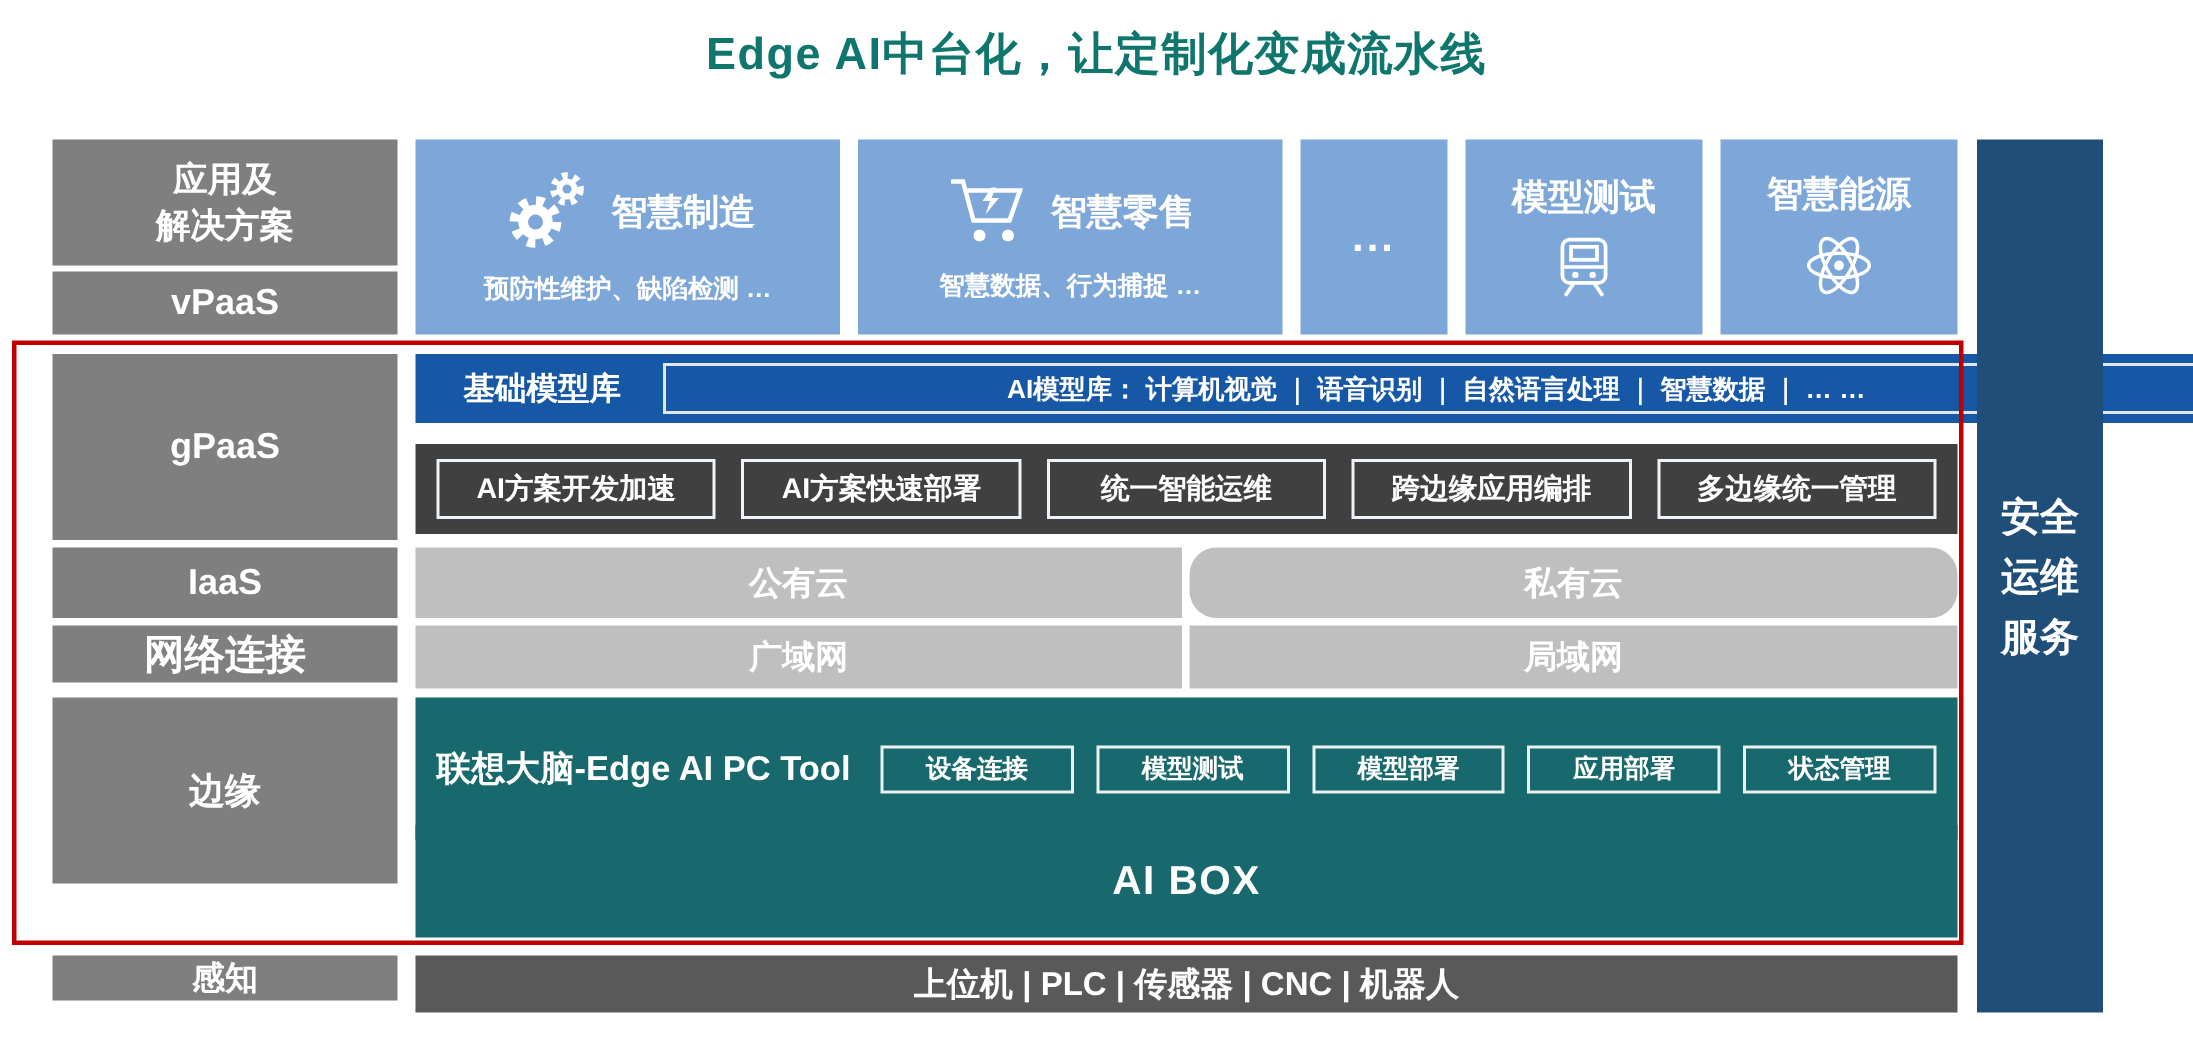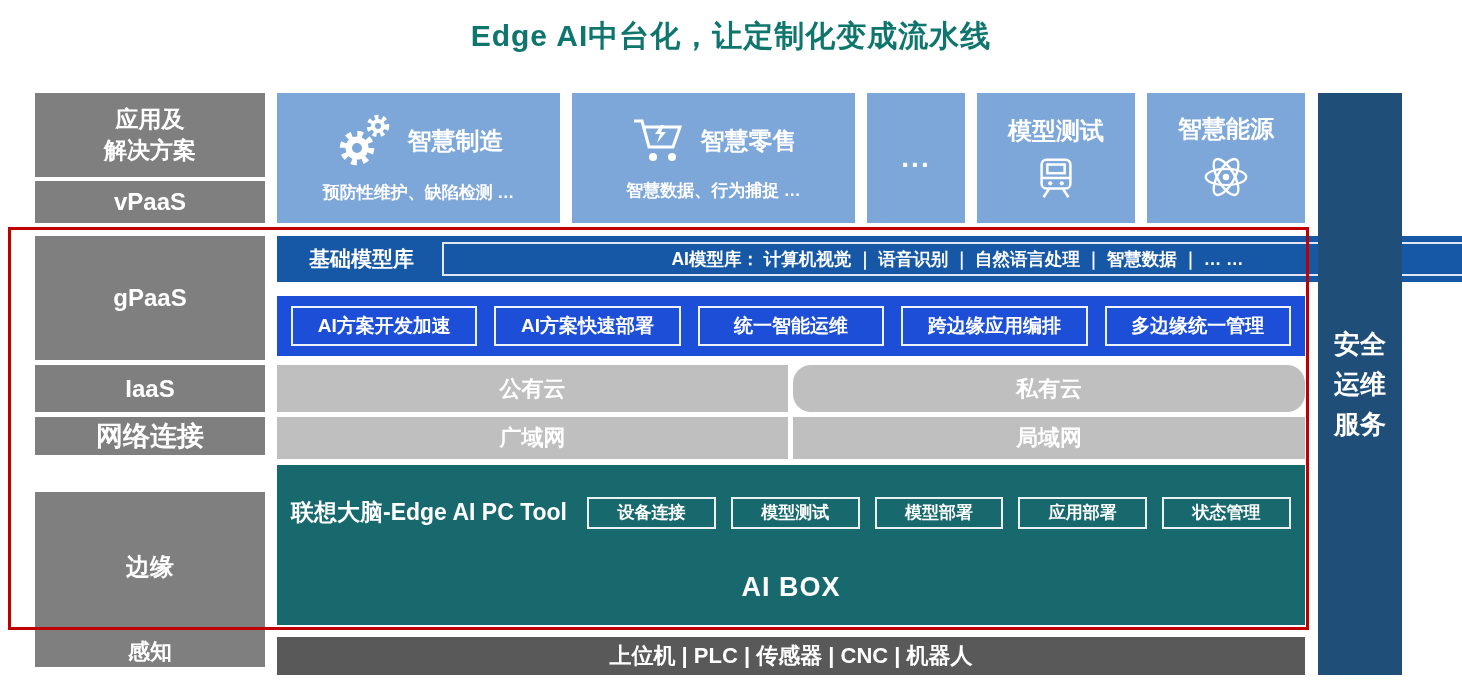--- a/index.html
+++ b/index.html
@@ -14,41 +14,41 @@
          color:#fff; font-weight:700; text-align:center; }
   .pre { white-space:pre-line; text-align:center; }
 
   
   .sb { left:35px; width:230px; background:#7f7f7f; font-size:24px; }
   .s1 { top:93px;  height:84px;  font-size:23px; }
   .s2 { top:181px; height:42px; }
   .s3 { top:236px; height:124px; }
   .s4 { top:365px; height:47px; }
   .s5 { top:417px; height:38px; font-size:27px; }
-  .s6 { top:492px; height:149px; }
+  .s6 { top:465px; height:124px; }
   .s7 { top:637px; height:30px; font-size:22px; }
 
   
   .app { top:93px; height:130px; background:#7da7d9; flex-direction:column; gap:12px; }
   .app-mfg    { left:277px;  width:283px; }
   .app-retail { left:572px;  width:283px; }
   .app-more   { left:867px;  width:98px;  font-size:28px; letter-spacing:2px; }
   .app-trans  { left:977px;  width:158px; gap:8px; }
   .app-energy { left:1147px; width:158px; gap:6px; }
   .app-top { display:flex; align-items:center; gap:14px; }
   .app-title { font-size:24px; }
   .app-sub { font-size:17px; }
 
   
   .bandA { left:277px; top:236px; width:1228px; height:46px; background:#1758a6;
            justify-content:flex-start; padding:0 32px; gap:28px; }
   .bandA-label { font-size:21px; white-space:nowrap; }
   .bandA-box { flex:1; height:34px; border:2px solid #dfe8f2; display:flex;
                align-items:center; justify-content:center; font-size:17.5px; }
-  .bandB { left:277px; top:296px; width:1028px; height:60px; background:#1d4ed8;
+  .bandB { left:277px; top:296px; width:1028px; height:60px; background:#404040;
            padding:0 14px; gap:17px; }
   .cap-btn { flex:1; height:40px; border:2px solid #eef3f9; display:flex;
              align-items:center; justify-content:center; font-size:19px; white-space:nowrap; }
 
   
   .gray { background:#bfbfbf; font-size:22px; }
   .iaas-pub { left:277px; top:365px; width:511px; height:47px; }
   .iaas-pri { left:793px; top:365px; width:512px; height:47px;border-radius:18px; }
   .net-wan  { left:277px; top:417px; width:511px; height:42px; }
   .net-lan  { left:793px; top:417px; width:512px; height:42px; }

